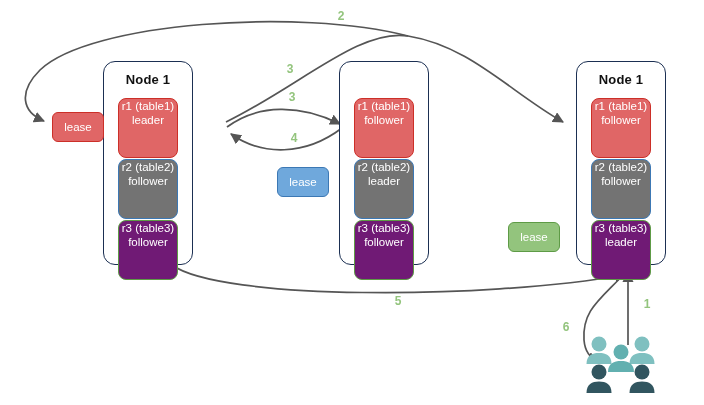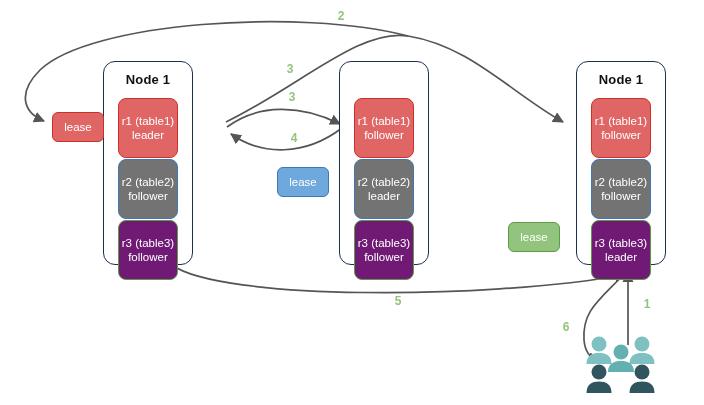--- a/index.html
+++ b/index.html
@@ -44,21 +44,21 @@
   .replica {
     position: absolute;
     box-sizing: border-box;
     left: 14px;
     right: 14px;
     height: 60px;
     border-radius: 8px;
     display: flex;
     flex-direction: column;
     align-items: center;
-    justify-content: center;
+    justify-content: flex-start;
     color: #ffffff;
     font-size: 11.5px;
     line-height: 14px;
     text-align: center;
   }
   .replica .ln { display: block; }
   .rep-red   { background: #e06666; border: 1.4px solid #cc2f28; }
   .rep-blue  { background: #737373; border: 1.4px solid #3c78b4; }
   .rep-green { background: #701a75; border: 1.4px solid #5e9b46; }
 

